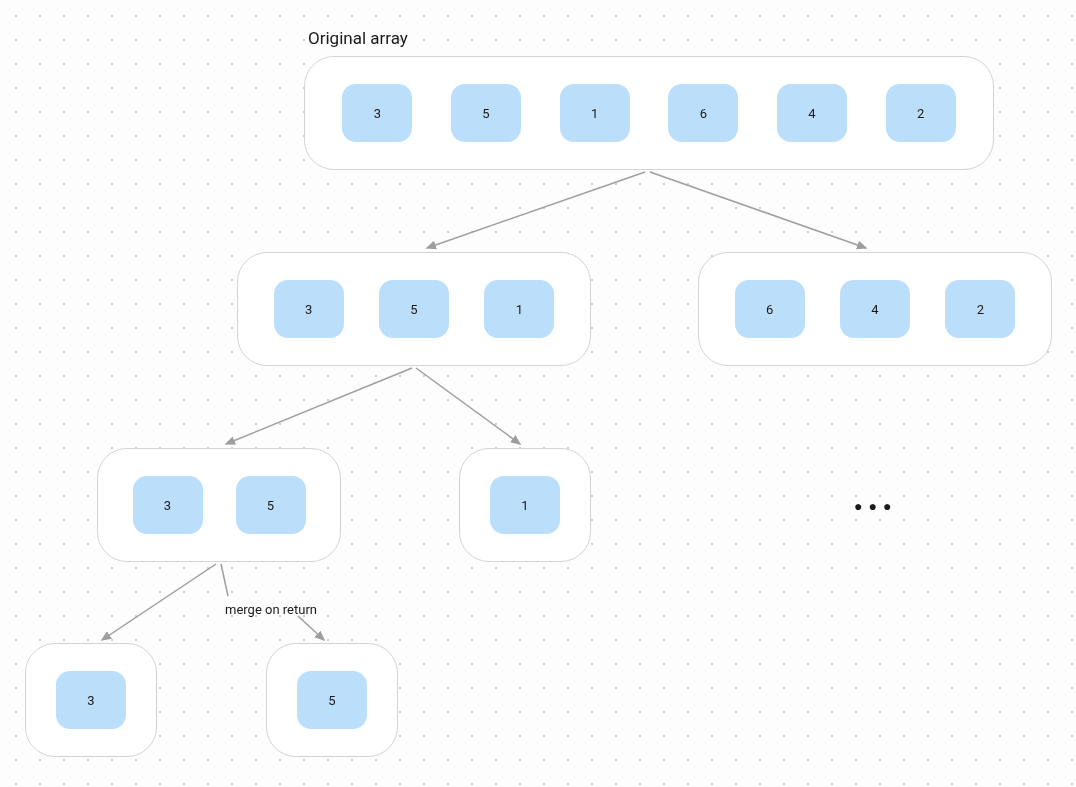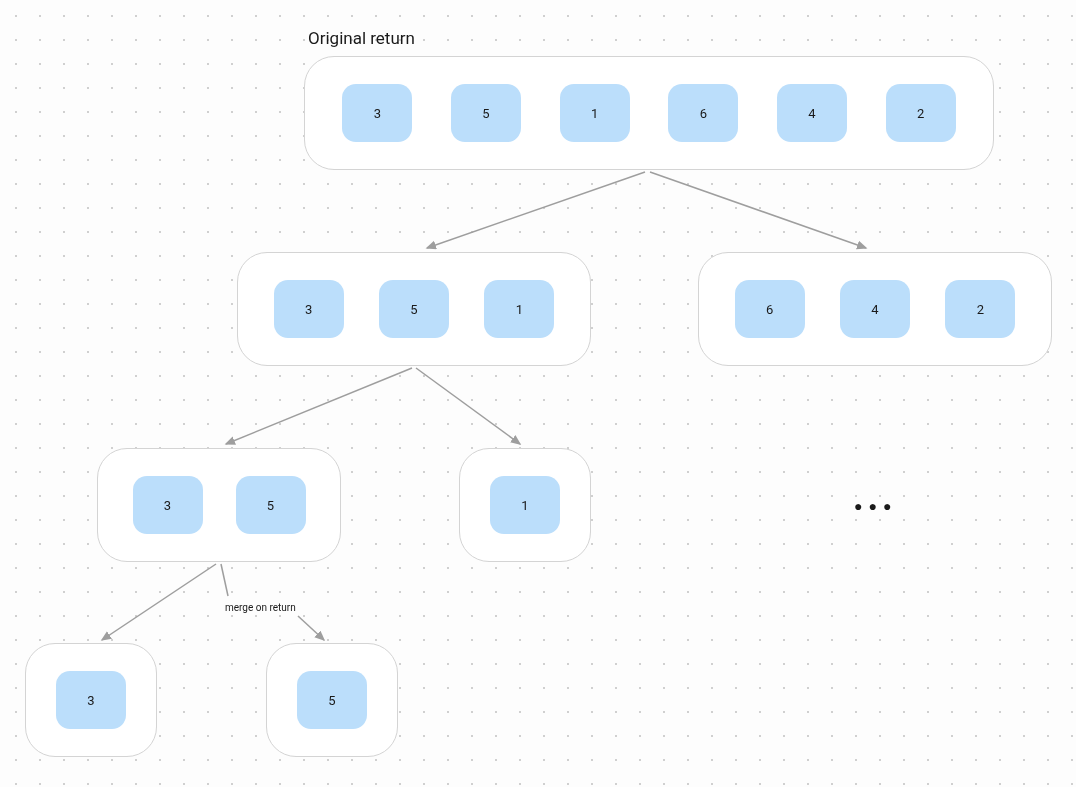--- a/index.html
+++ b/index.html
@@ -45,40 +45,40 @@
   }
   .ellipsis {
     position: absolute;
     font-size: 30px;
     letter-spacing: 4px;
     color: #1a1a1a;
     font-weight: bold;
   }
   .merge-label {
     position: absolute;
-    font-size: 10px;
+    font-size: 13px;
     color: #1a1a1a;
   }
   svg.arrows {
     position: absolute;
     top: 0;
     left: 0;
     width: 1076px;
     height: 787px;
     pointer-events: none;
   }
   svg.arrows line {
     stroke: #9e9e9e;
     stroke-width: 1.5;
   }
 </style>
 </head>
 <body>
 
-<div class="title" style="left:308px; top:28px;">Original return</div>
+<div class="title" style="left:308px; top:28px;">Original array</div>
 
 <div class="array-box" style="left:304px; top:56px; width:690px; height:114px;">
   <div class="cell">3</div>
   <div class="cell">5</div>
   <div class="cell">1</div>
   <div class="cell">6</div>
   <div class="cell">4</div>
   <div class="cell">2</div>
 </div>
 

